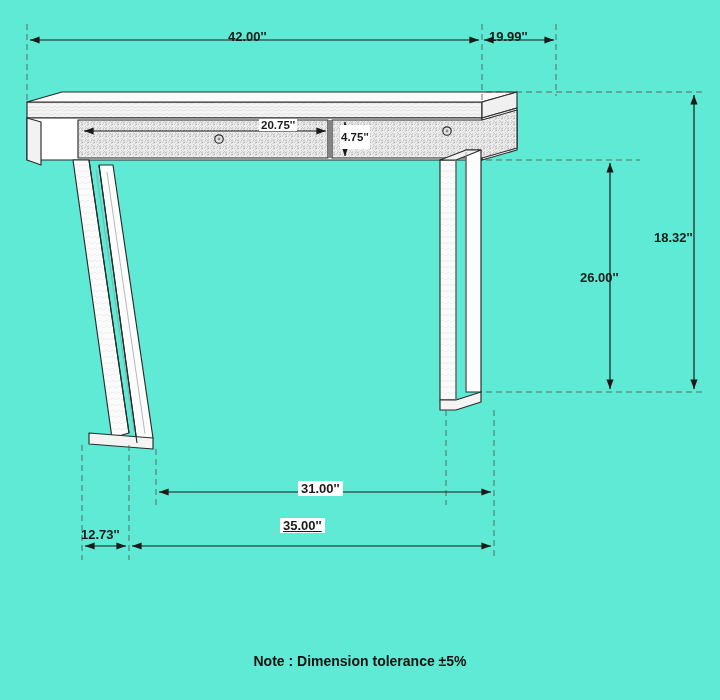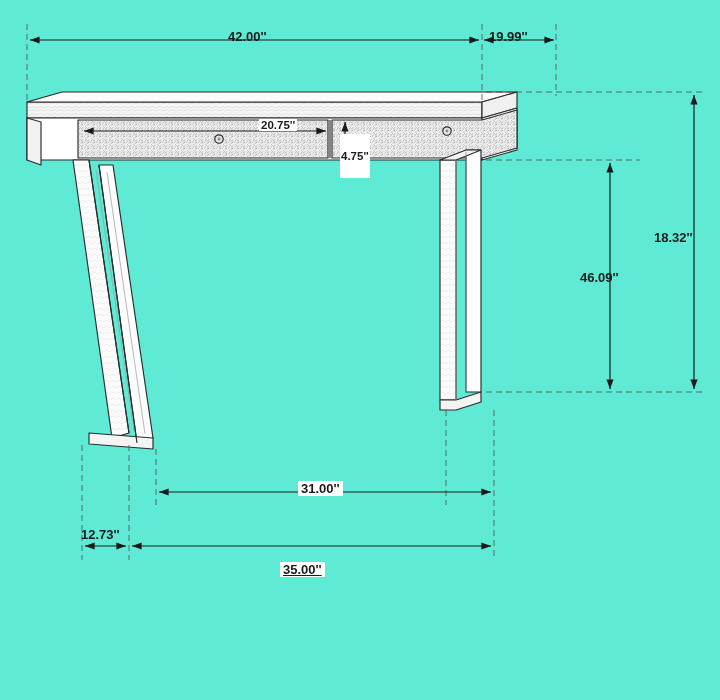--- a/index.html
+++ b/index.html
@@ -159,26 +159,27 @@
       <line x1="132" y1="546" x2="491" y2="546" marker-start="url(#arrowStart)" marker-end="url(#arrowEnd)"></line>
     </g>
   </svg>
 
   <div class="dimlabel" style="left:228px; top:29px;">42.00''</div>
 
   <div class="dimlabel" style="left:489px; top:29px;">19.99''</div>
 
   <div class="dimlabel small" style="left:243px; top:119px; background:#ffffff; padding:0 2px;margin-left:16px;">20.75''</div>
 
-  <div class="dimlabel small" style="left:340px; top:134px; background:#ffffff; padding:16px 1px;">4.75''</div>
+  <div class="dimlabel small" style="left:340px; top:125px; background:#ffffff; padding:6px 1px;">4.75''</div>
 
   <div class="dimlabel" style="left:654px; top:230px;">18.32''</div>
 
-  <div class="dimlabel" style="left:580px; top:270px;">46.09''</div>
+  <div class="dimlabel" style="left:580px; top:270px;">26.00''</div>
 
   <div class="dimlabel" style="left:298px; top:481px; background:#ffffff; padding:0 3px;text-align:right;">31.00''</div>
 
   <div class="dimlabel" style="left:81px; top:527px;">12.73''</div>
 
-  <div class="dimlabel" style="left:280px; top:562px; background:#ffffff; padding:0 3px;text-decoration:underline;">35.00''</div>
+  <div class="dimlabel" style="left:280px; top:518px; background:#ffffff; padding:0 3px;text-decoration:underline;">35.00''</div>
 
+  <div id="note">Note : Dimension tolerance ±5%</div>
 
 </div>
 
 </body></html>

